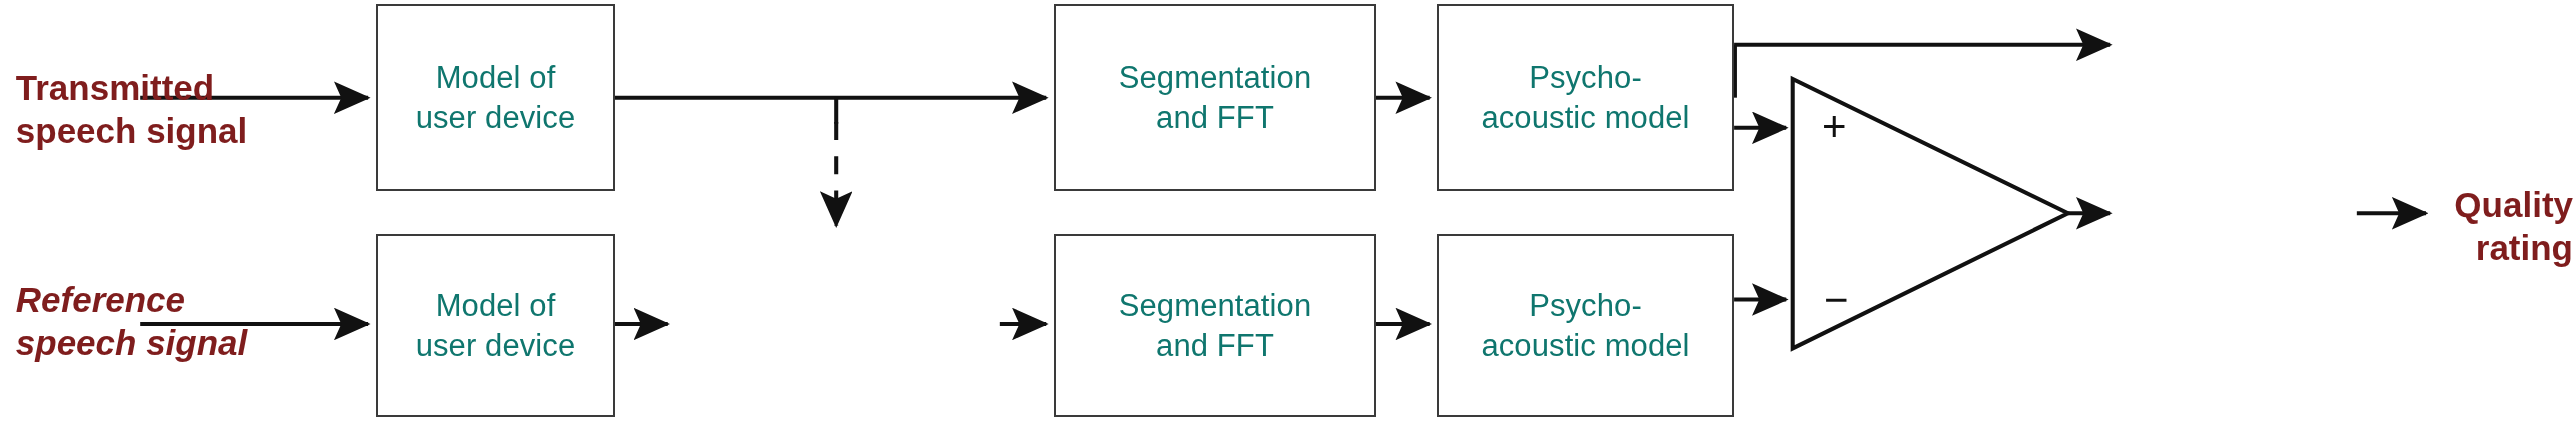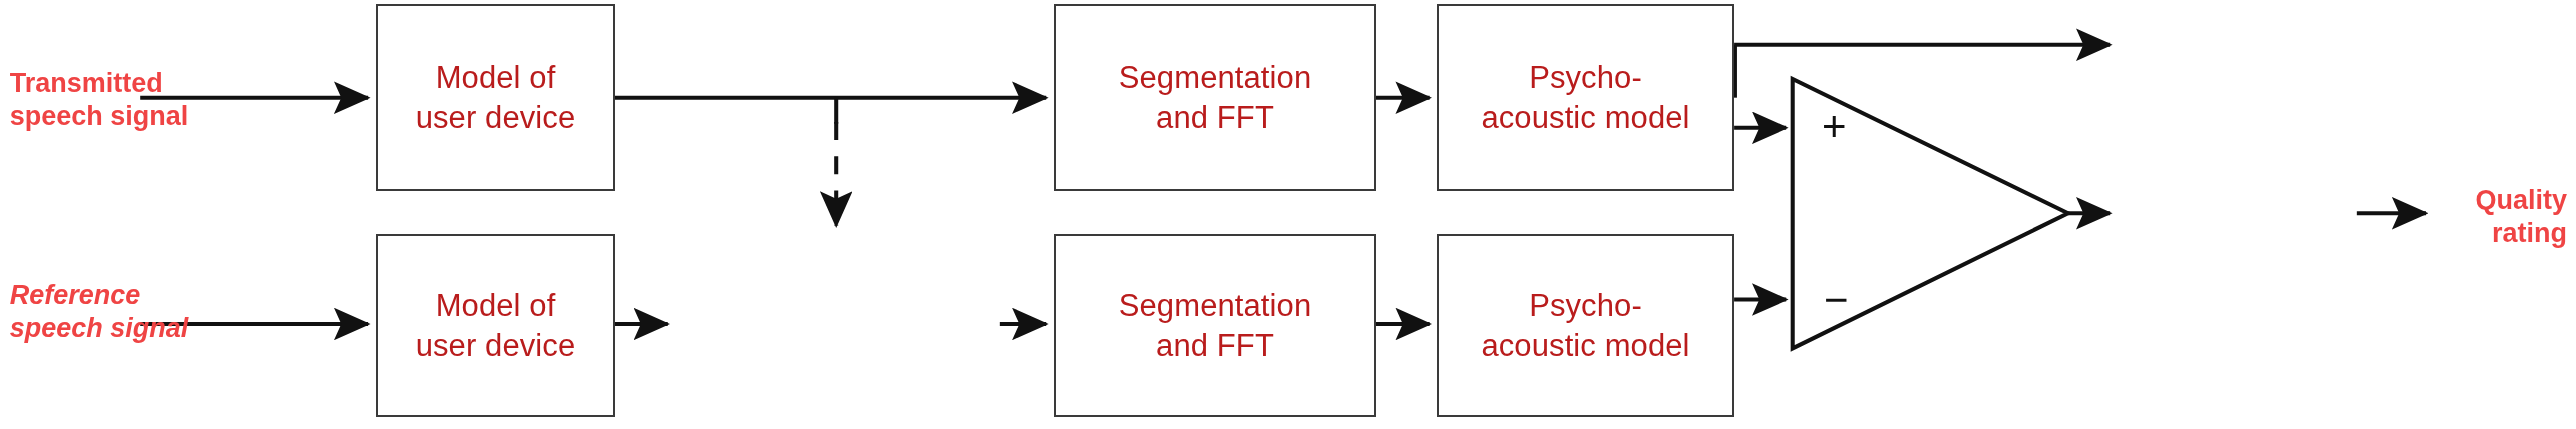--- a/index.html
+++ b/index.html
@@ -28,36 +28,37 @@
   }
   .blk {
     position: absolute;
     box-sizing: border-box;
     border: 2.4px solid #3a3a3a;
     background: #ffffff;
     display: flex;
     align-items: center;
     justify-content: center;
     text-align: center;
-    color: #b91c1c;
+    color: #0f766e;
     font-family: "Liberation Sans", sans-serif;
     font-size: 31px;
     line-height: 1.28;
     font-weight: 400;
     letter-spacing: 0.1px;
     white-space: pre-line;
   }
   .io-label {
     position: absolute;
-    color: #ef4444;
+    color: #7f1d1d;
     font-family: "Liberation Sans", sans-serif;
-    font-size: 27px;
+    font-size: 35px;
     line-height: 1.22;
     font-weight: 700;
     white-space: pre-line;
+    margin-left: 6px;
   }
   .io-label.left-col {
     left: 9.8px;
     width: 236px;
     text-align: left;
   }
   .io-label.right-col {
     left: 2385px;
     width: 182px;
     text-align: right;

